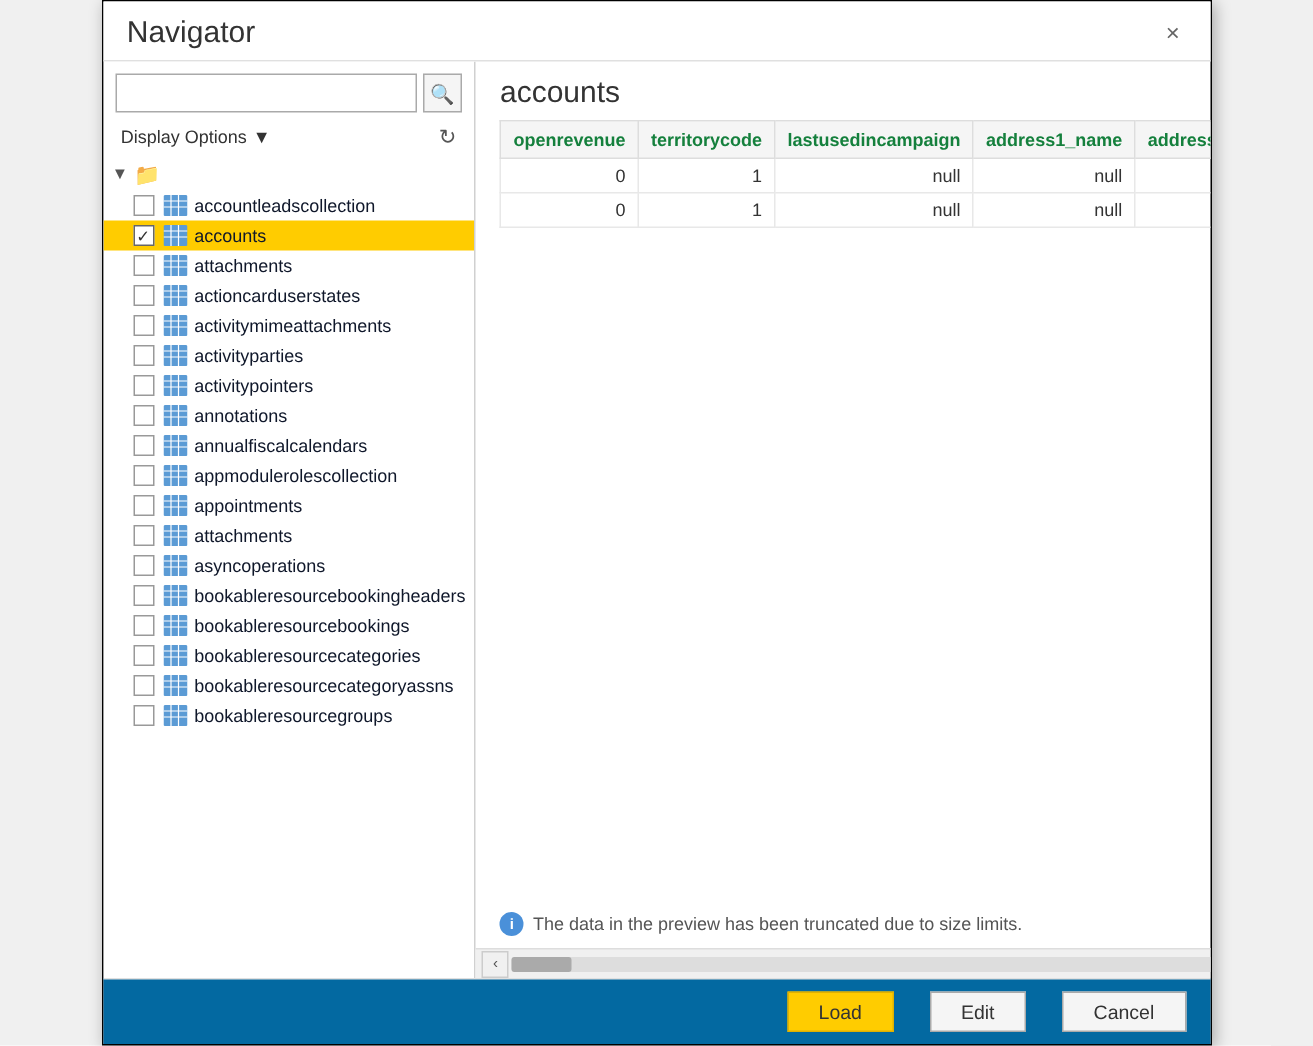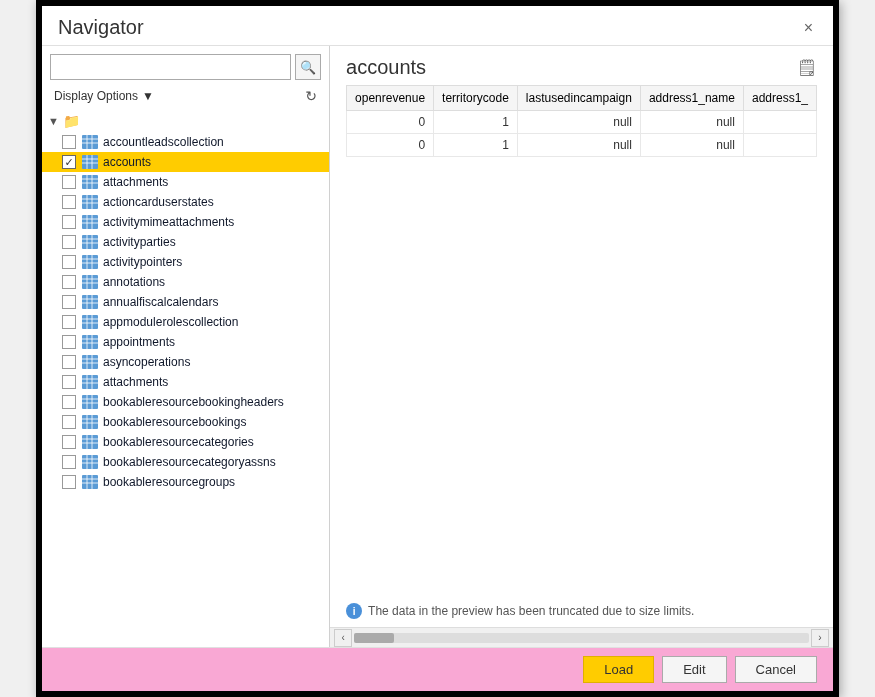--- a/index.html
+++ b/index.html
@@ -7,23 +7,23 @@
       font-family: 'Segoe UI', Tahoma, Geneva, Verdana, sans-serif;
       font-size: 13px;
       background: #f0f0f0;
       display: flex;
       align-items: center;
       justify-content: center;
       height: 100vh;
     }
     .dialog {
       background: #fff;
-      border: 6px solid #000000;
+      border: 1px solid #000000;
       box-shadow: 2px 2px 10px rgba(0,0,0,0.3);
-      width: 803px;
+      width: 740px;
       height: 697px;
       display: flex;
       flex-direction: column;
       position: relative;
     }
     .dialog-header {
       display: flex;
       align-items: center;
       justify-content: space-between;
       padding: 10px 16px 6px 16px;
@@ -198,22 +198,22 @@
     .data-table {
       border-collapse: collapse;
       width: 100%;
       font-size: 12px;
     }
     .data-table th {
       background: #f5f5f5;
       border: 1px solid #ddd;
       padding: 5px 8px;
       text-align: left;
-      font-weight: 400;
-      color: #000000;
+      font-weight: 700;
+      color: #15803d;
       white-space: nowrap;
     }
     .data-table td {
       border: 1px solid #e8e8e8;
       padding: 4px 8px;
       color: #333;
       text-align: right;
     }
     .info-bar {
       display: flex;
@@ -272,24 +272,24 @@
       width: 40px;
       height: 100%;
       background: #aaa;
       border-radius: 2px;
     }
     
     .dialog-footer {
       display: flex;
       align-items: center;
       justify-content: flex-end;
-      gap: 8px;
+      gap: 24px;
       padding: 8px 16px;
       border-top: 1px solid #e0e0e0;
-      background: #f9a8d4;
+      background: #0369a1;
     }
     .btn {
       padding: 5px 20px;
       font-size: 13px;
       border: 1px solid #aaa;
       background: #f5f5f5;
       cursor: pointer;
       color: #333;
     }
     .btn-primary {
@@ -462,32 +462,32 @@
             </li>
             <li class="tree-item">
               <span class="checkbox"></span>
               <span class="table-icon"><svg viewBox="0 0 16 14" xmlns="http://www.w3.org/2000/svg">
       <rect x="0" y="0" width="16" height="14" fill="#5b9bd5" rx="1"></rect>
       <line x1="0" y1="4" x2="16" y2="4" stroke="#fff" stroke-width="0.8"></line>
       <line x1="0" y1="8" x2="16" y2="8" stroke="#fff" stroke-width="0.8"></line>
       <line x1="5" y1="0" x2="5" y2="14" stroke="#fff" stroke-width="0.8"></line>
       <line x1="10" y1="0" x2="10" y2="14" stroke="#fff" stroke-width="0.8"></line>
     </svg></span>
+              <span class="item-label">attachments</span>
+            </li>
+            <li class="tree-item">
+              <span class="checkbox"></span>
+              <span class="table-icon"><svg viewBox="0 0 16 14" xmlns="http://www.w3.org/2000/svg">
+      <rect x="0" y="0" width="16" height="14" fill="#5b9bd5" rx="1"></rect>
+      <line x1="0" y1="4" x2="16" y2="4" stroke="#fff" stroke-width="0.8"></line>
+      <line x1="0" y1="8" x2="16" y2="8" stroke="#fff" stroke-width="0.8"></line>
+      <line x1="5" y1="0" x2="5" y2="14" stroke="#fff" stroke-width="0.8"></line>
+      <line x1="10" y1="0" x2="10" y2="14" stroke="#fff" stroke-width="0.8"></line>
+    </svg></span>
               <span class="item-label">asyncoperations</span>
-            </li>
-            <li class="tree-item">
-              <span class="checkbox"></span>
-              <span class="table-icon"><svg viewBox="0 0 16 14" xmlns="http://www.w3.org/2000/svg">
-      <rect x="0" y="0" width="16" height="14" fill="#5b9bd5" rx="1"></rect>
-      <line x1="0" y1="4" x2="16" y2="4" stroke="#fff" stroke-width="0.8"></line>
-      <line x1="0" y1="8" x2="16" y2="8" stroke="#fff" stroke-width="0.8"></line>
-      <line x1="5" y1="0" x2="5" y2="14" stroke="#fff" stroke-width="0.8"></line>
-      <line x1="10" y1="0" x2="10" y2="14" stroke="#fff" stroke-width="0.8"></line>
-    </svg></span>
-              <span class="item-label">attachments</span>
             </li>
             <li class="tree-item">
               <span class="checkbox"></span>
               <span class="table-icon"><svg viewBox="0 0 16 14" xmlns="http://www.w3.org/2000/svg">
       <rect x="0" y="0" width="16" height="14" fill="#5b9bd5" rx="1"></rect>
       <line x1="0" y1="4" x2="16" y2="4" stroke="#fff" stroke-width="0.8"></line>
       <line x1="0" y1="8" x2="16" y2="8" stroke="#fff" stroke-width="0.8"></line>
       <line x1="5" y1="0" x2="5" y2="14" stroke="#fff" stroke-width="0.8"></line>
       <line x1="10" y1="0" x2="10" y2="14" stroke="#fff" stroke-width="0.8"></line>
     </svg></span>

